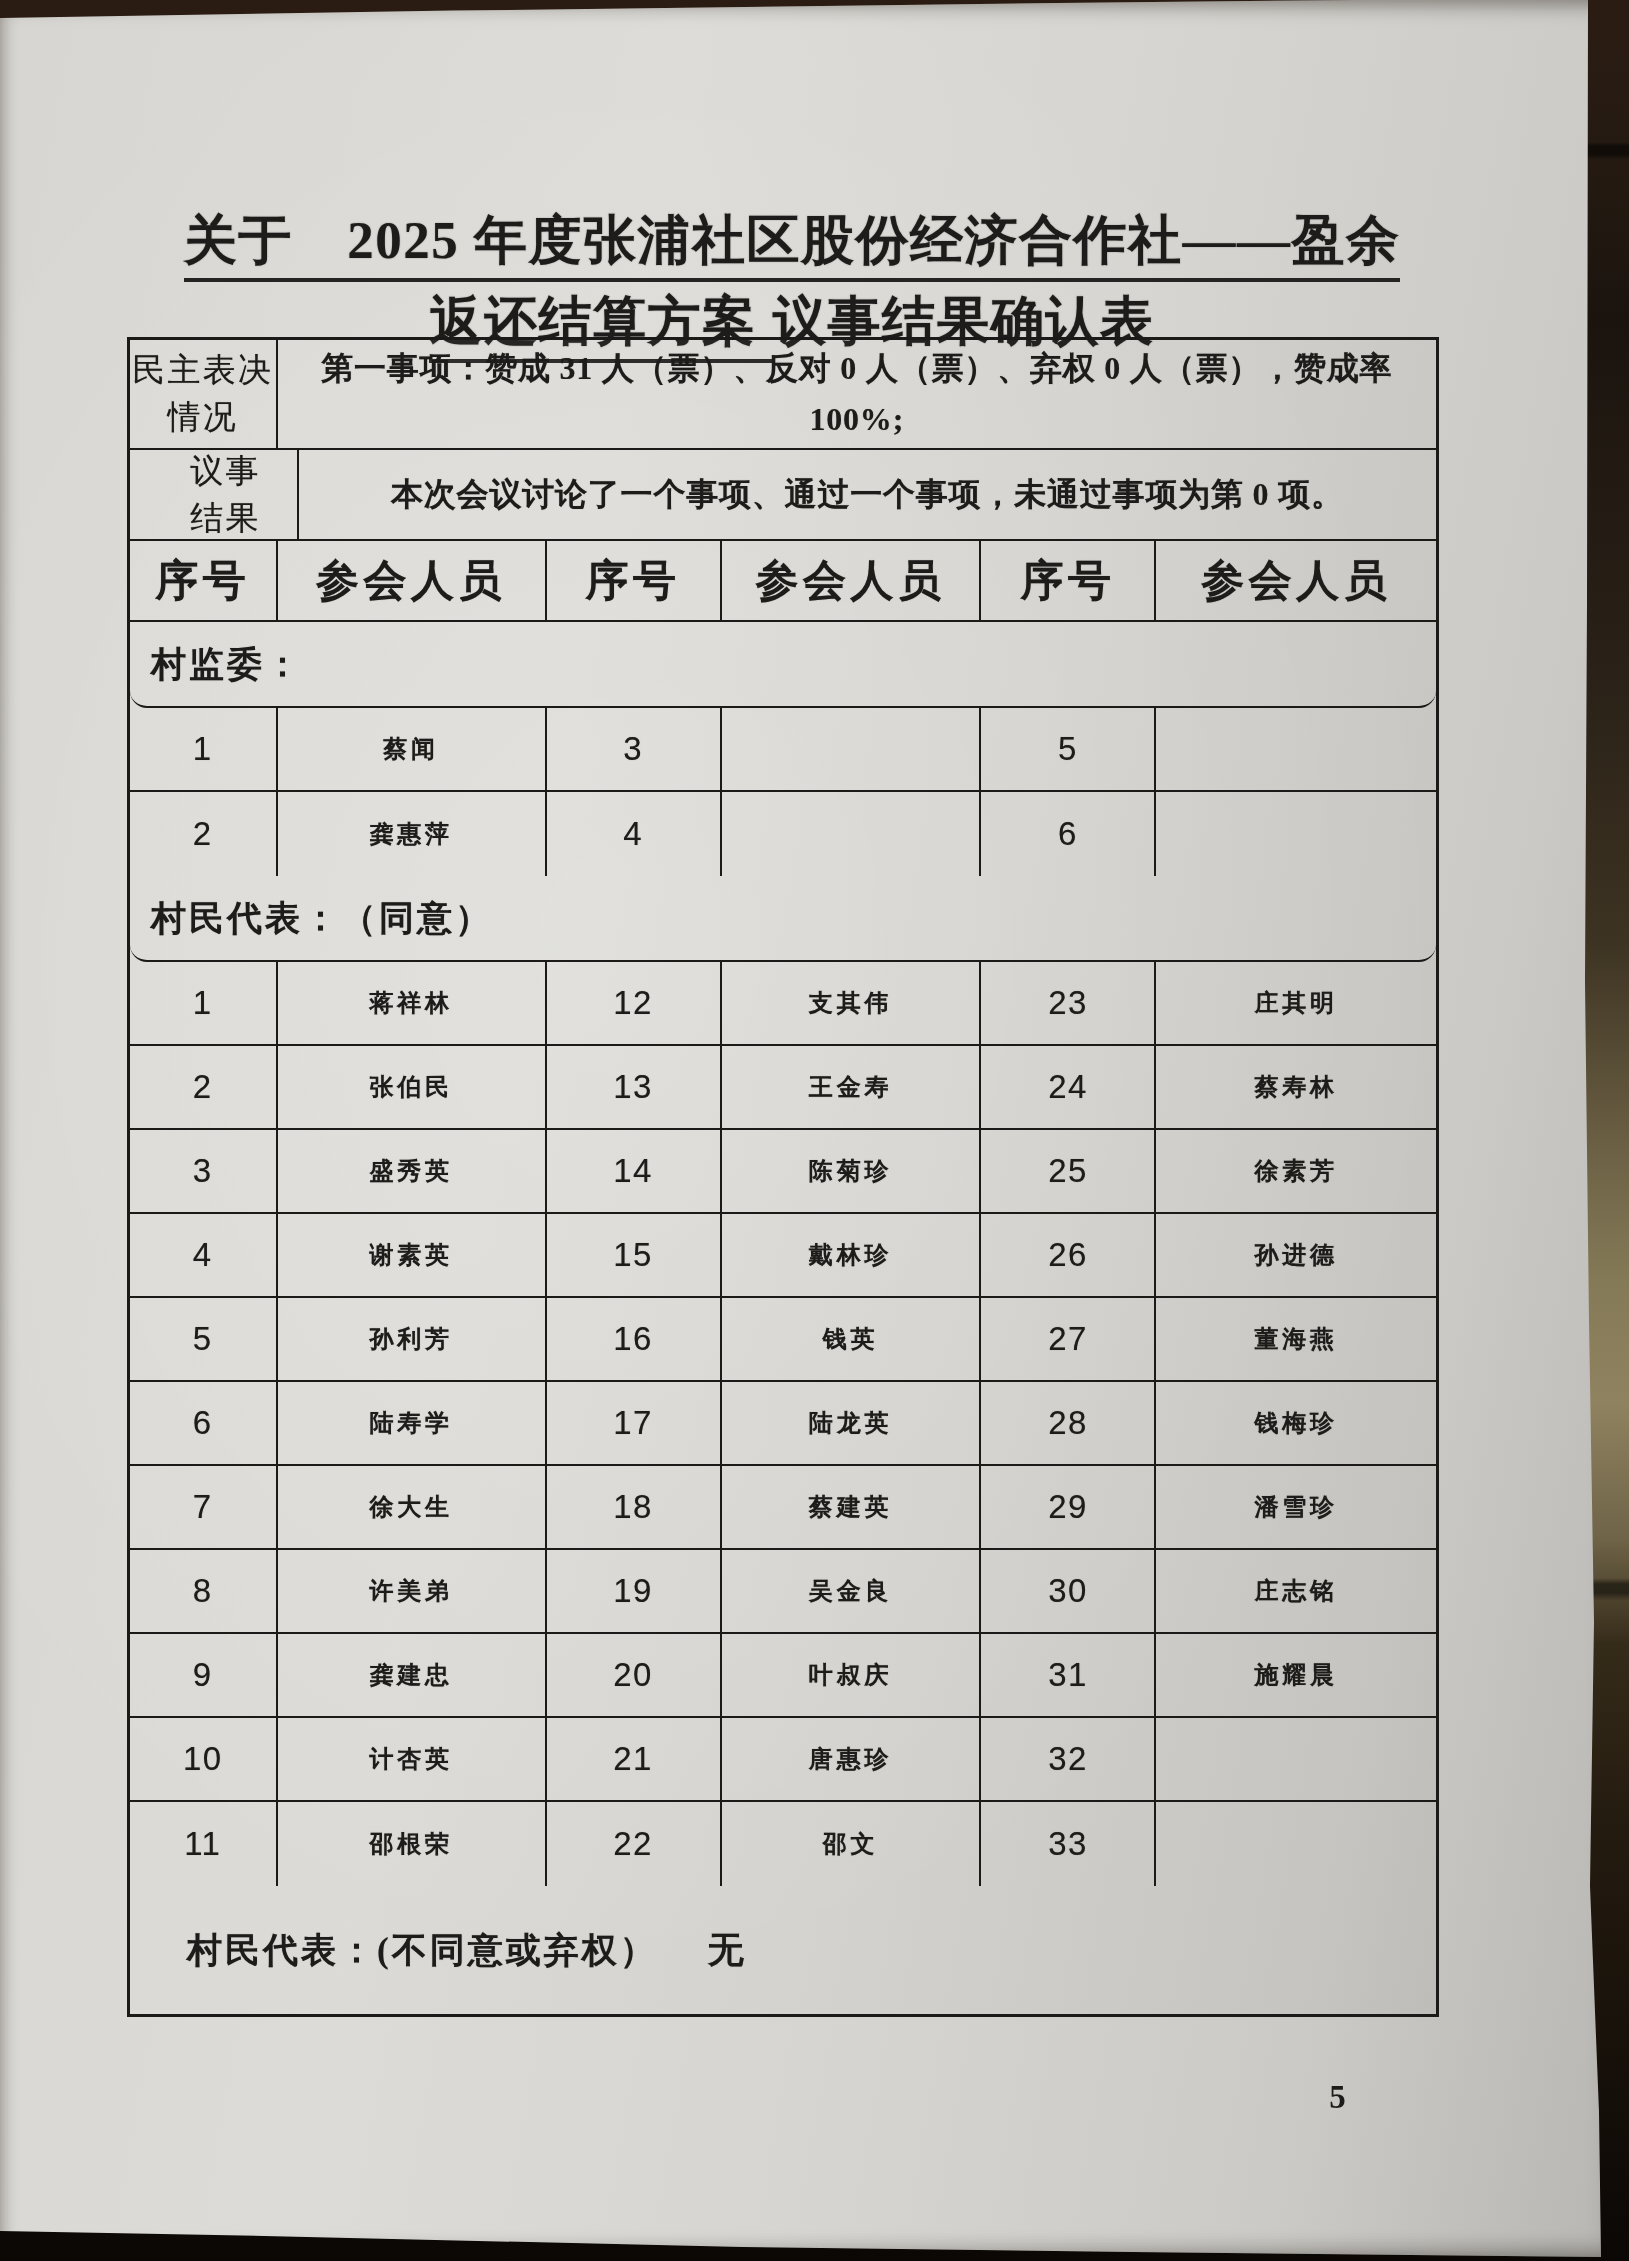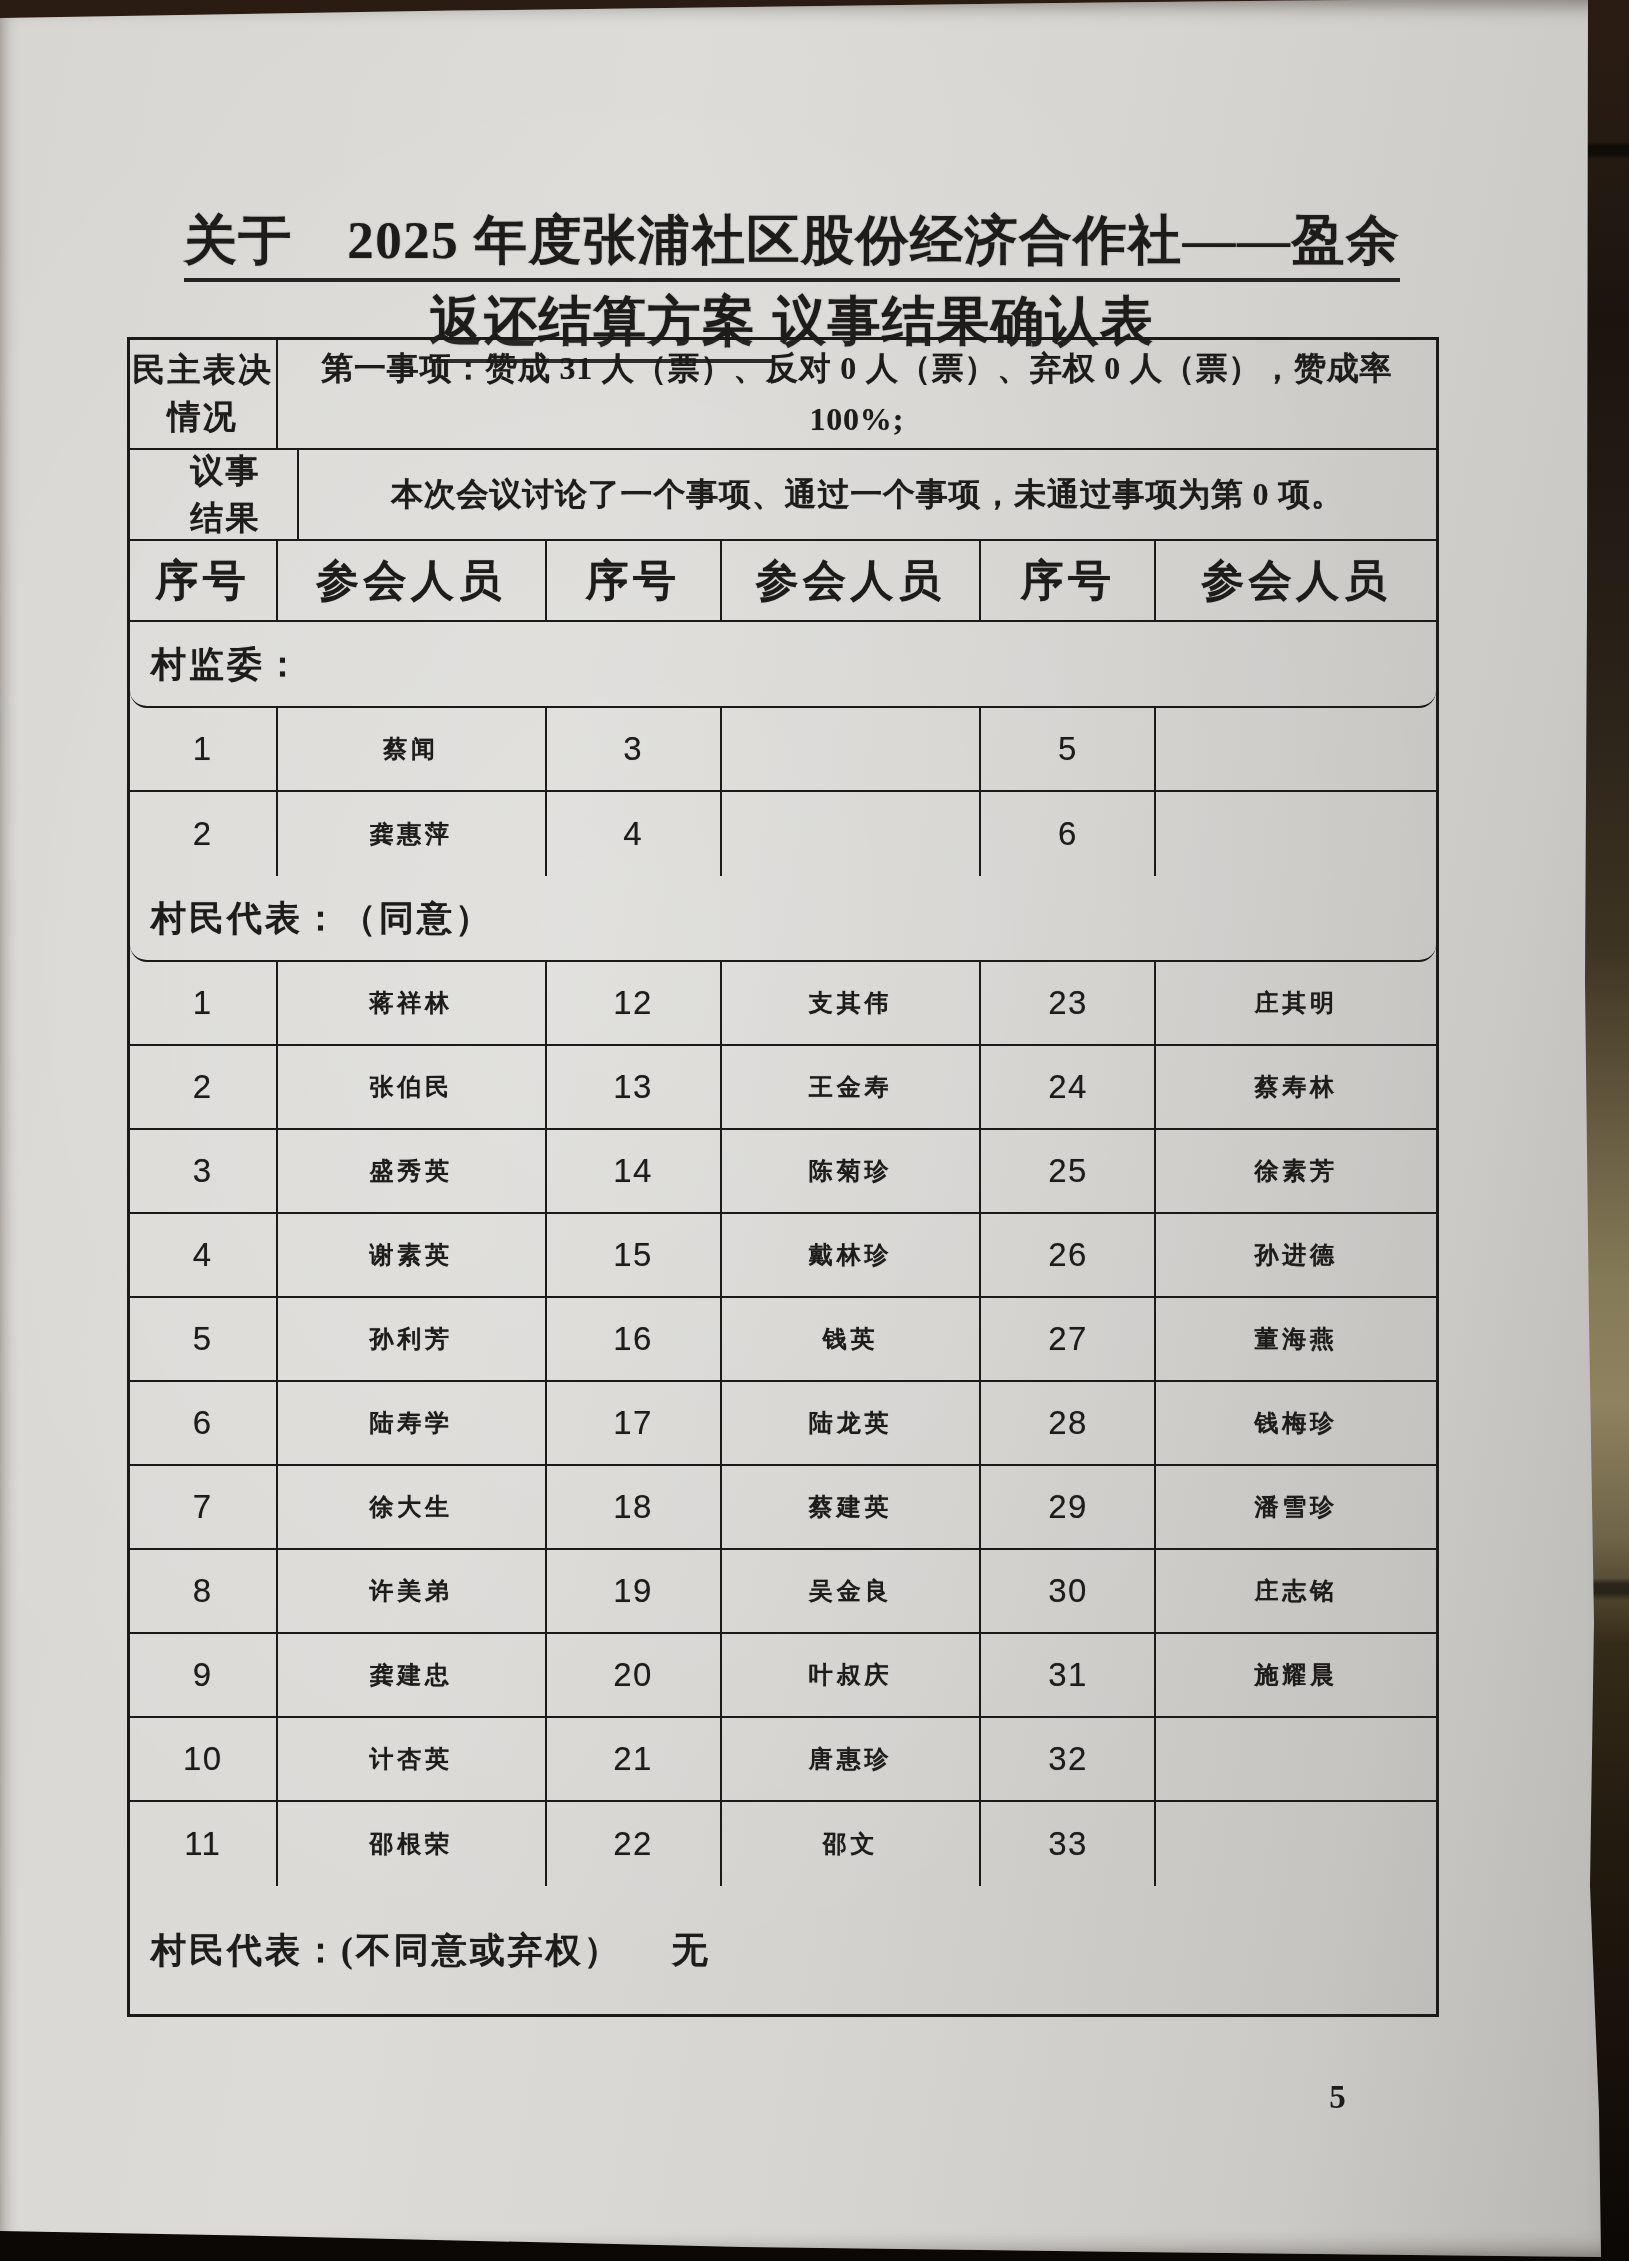--- a/index.html
+++ b/index.html
@@ -54,24 +54,24 @@
     border-bottom:2.3px solid var(--line);box-sizing:border-box;min-height:0;}
   .trow:last-child{border-bottom:none;}
   .cell{border-right:2.3px solid var(--line);box-sizing:border-box;display:flex;align-items:center;justify-content:center;overflow:hidden;}
   .cell:last-child{border-right:none;}
   .two-col{grid-template-columns:11.3% 88.7%;}
   .one-col{grid-template-columns:100%;}
   .vote{height:110px;}
   .result{height:91px;padding-left:24px;}
   .headrow{height:81px;}
   .secrow{height:86px;border-radius:17px;}
-  .lastrow{flex:1;}
+  .lastrow{flex:1;padding-left:36px;}
   .jwrow{height:84px;}
   .vrow{height:84px;}
-  .labelcell{flex-direction:column;font-size:33px;line-height:47px;letter-spacing:2.3px;font-weight:700;}
+  .labelcell{flex-direction:column;font-size:33px;line-height:47px;letter-spacing:2.3px;font-weight:400;}
   .bigcell{flex-direction:column;font-size:32px;line-height:51px;letter-spacing:0.8px;white-space:nowrap;font-weight:600;}
   .headcell{font-size:43px;letter-spacing:4.5px;font-weight:600;}
   .seccell{justify-content:flex-start;padding-left:21px;font-size:35px;letter-spacing:3px;font-weight:600;}
   .num{font-family:"Liberation Sans","DejaVu Sans",sans-serif;font-size:33px;letter-spacing:1.5px;}
   .name{font-size:24px;font-weight:600;letter-spacing:3.8px;}
   .wu{margin-left:50px;font-weight:700;font-size:36px;}
   .pagenum{position:absolute;left:1311px;top:2079px;width:53px;text-align:center;font-size:33px;font-weight:600;}
   .cell, .tline{text-shadow:0 0 0.8px rgba(25,22,20,.45);}
 </style>
 </head>

